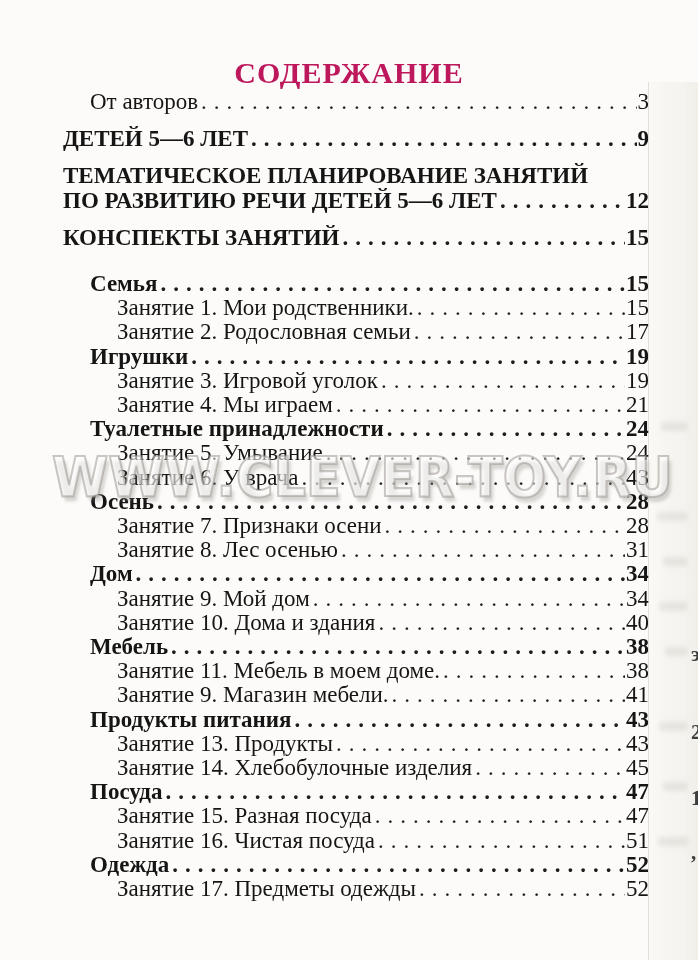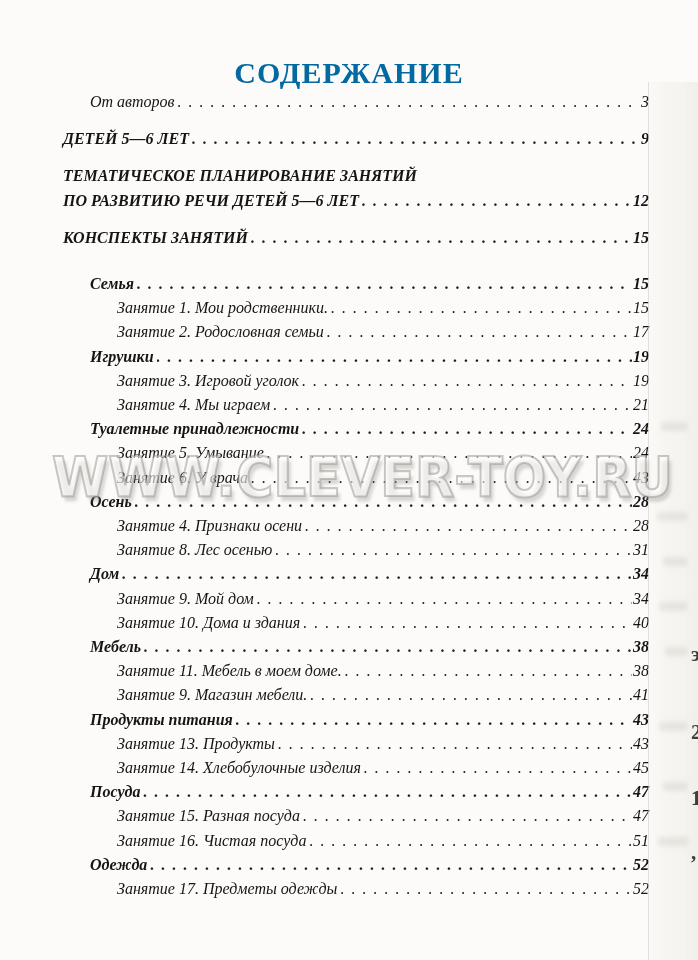--- a/index.html
+++ b/index.html
@@ -19,34 +19,33 @@
   
   .page-title {
     position: absolute;
     top: 36px;
     left: 0;
     width: 100%;
     text-align: center;
     font-size: 30px;
     font-weight: bold;
     letter-spacing: 1px;
-    color: #0369a1;
+    color: #be185d;
   }
 
   
   .toc {
     position: absolute;
     top: 90px;
     left: 63px;
     width: 586px;
   }
   .entry {
-    font-size: 16px;
+    font-size: 23px;
     line-height: 24.2px;
-    font-style: italic;
   }
   .entry-main {
     display: flex;
     align-items: baseline;
   }
   .entry-label { white-space: nowrap; }
   .dots {
     flex: 1 1 auto;
     overflow: hidden;
     white-space: nowrap;
@@ -213,21 +212,21 @@
     </div>
     <div class="entry entry--section">
       <div class="entry-main">
         <span class="entry-label">Осень</span>
         <span class="dots"></span>
         <span class="entry-page">28</span>
       </div>
     </div>
     <div class="entry entry--lesson">
       <div class="entry-main">
-        <span class="entry-label">Занятие 4. Признаки осени</span>
+        <span class="entry-label">Занятие 7. Признаки осени</span>
         <span class="dots"></span>
         <span class="entry-page">28</span>
       </div>
     </div>
     <div class="entry entry--lesson">
       <div class="entry-main">
         <span class="entry-label">Занятие 8. Лес осенью</span>
         <span class="dots"></span>
         <span class="entry-page">31</span>
       </div>

